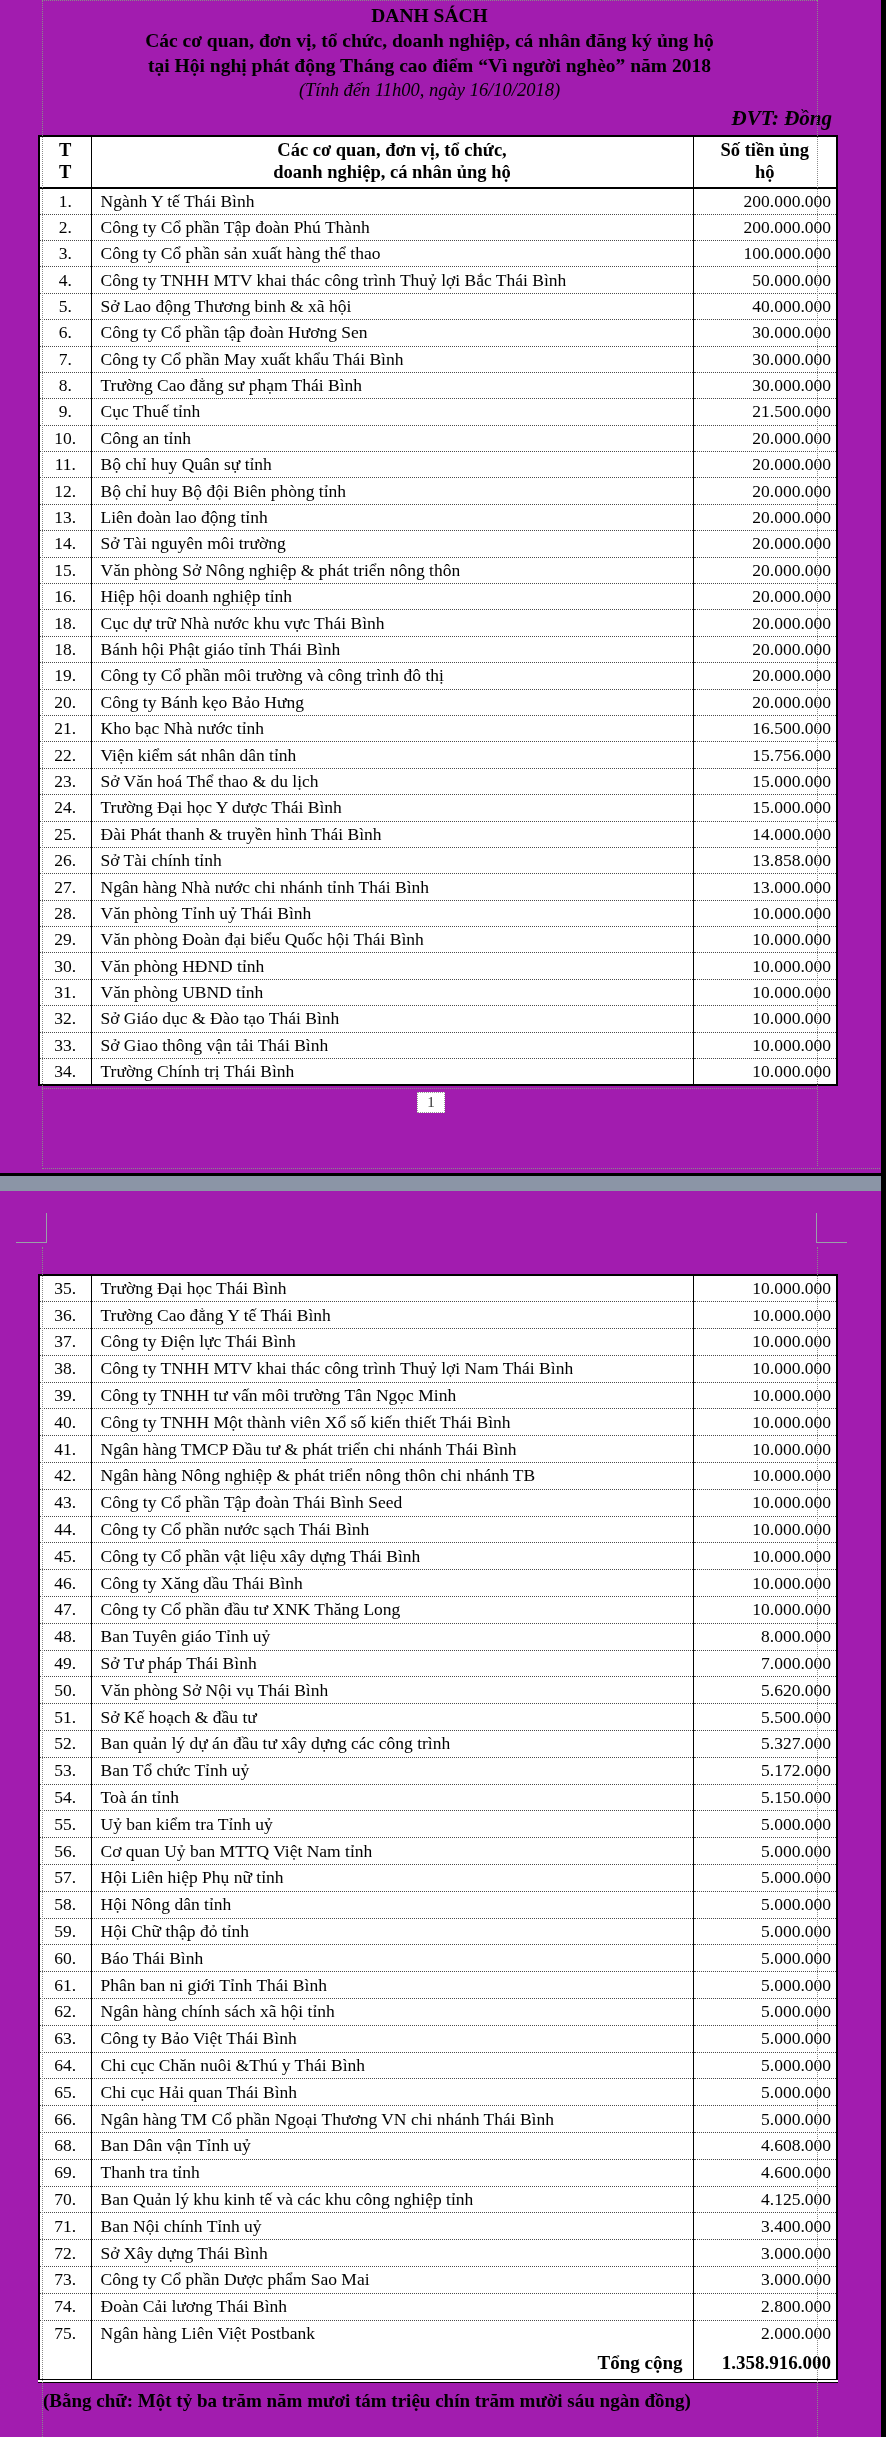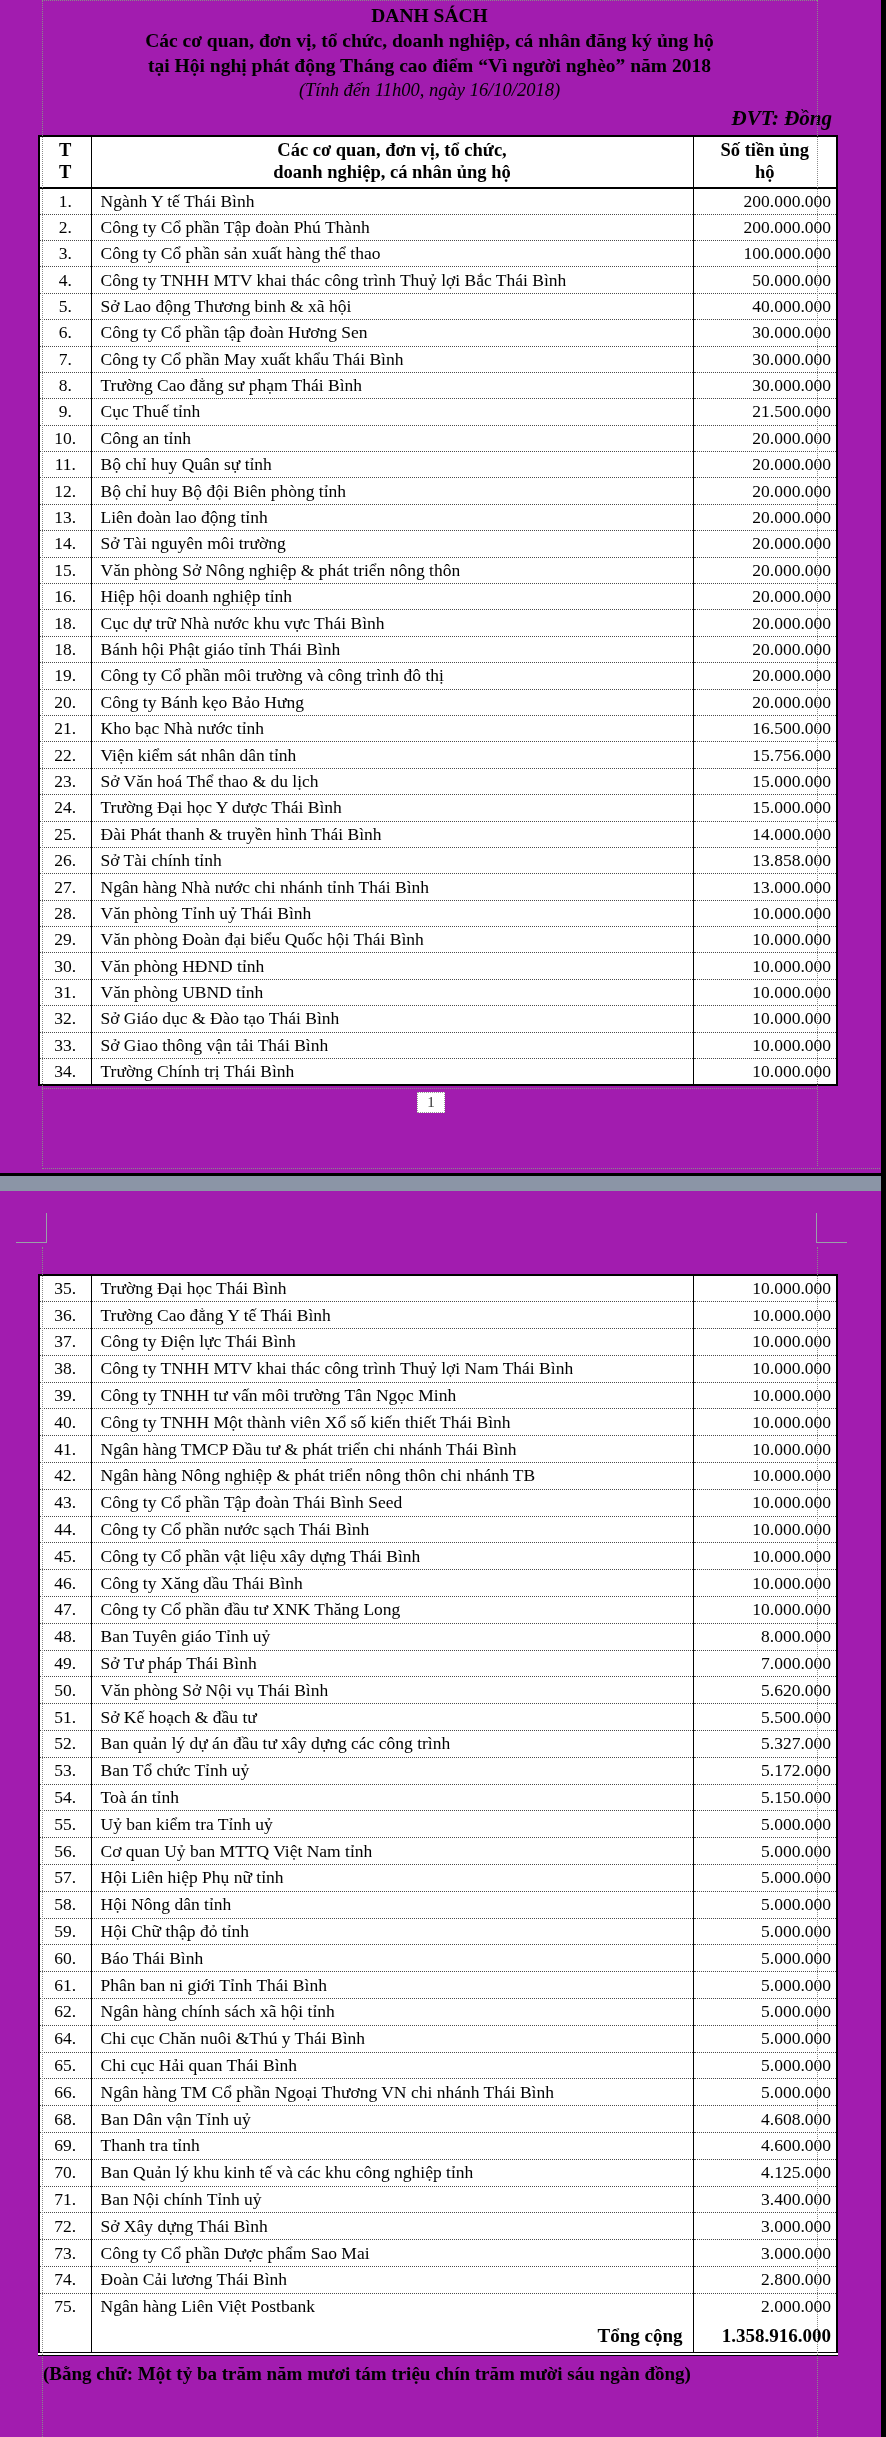--- a/index.html
+++ b/index.html
@@ -412,20 +412,25 @@
           <td class="col-stt">61.</td>
           <td class="col-name">Phân ban ni giới Tỉnh Thái Bình</td>
           <td class="col-amount">5.000.000</td>
         </tr>
         <tr>
           <td class="col-stt">62.</td>
           <td class="col-name">Ngân hàng chính sách xã hội tỉnh</td>
           <td class="col-amount">5.000.000</td>
         </tr>
         <tr>
+          <td class="col-stt">63.</td>
+          <td class="col-name">Công ty Bảo Việt Thái Bình</td>
+          <td class="col-amount">5.000.000</td>
+        </tr>
+        <tr>
           <td class="col-stt">64.</td>
           <td class="col-name">Chi cục Chăn nuôi &amp;Thú y Thái Bình</td>
           <td class="col-amount">5.000.000</td>
         </tr>
         <tr>
           <td class="col-stt">65.</td>
           <td class="col-name">Chi cục Hải quan Thái Bình</td>
           <td class="col-amount">5.000.000</td>
         </tr>
         <tr>

